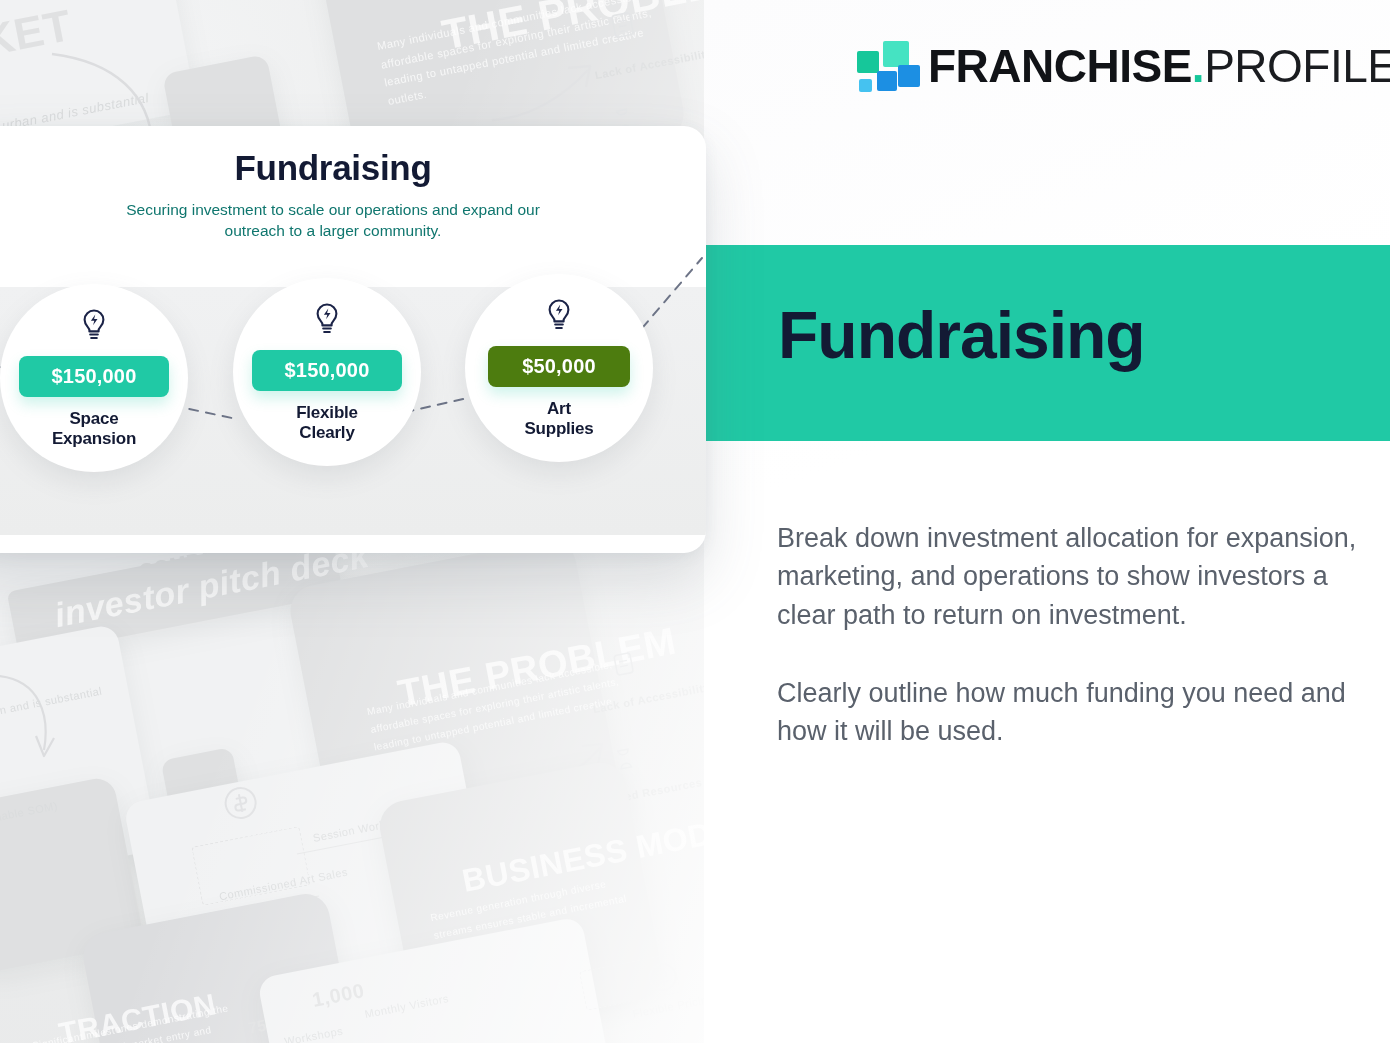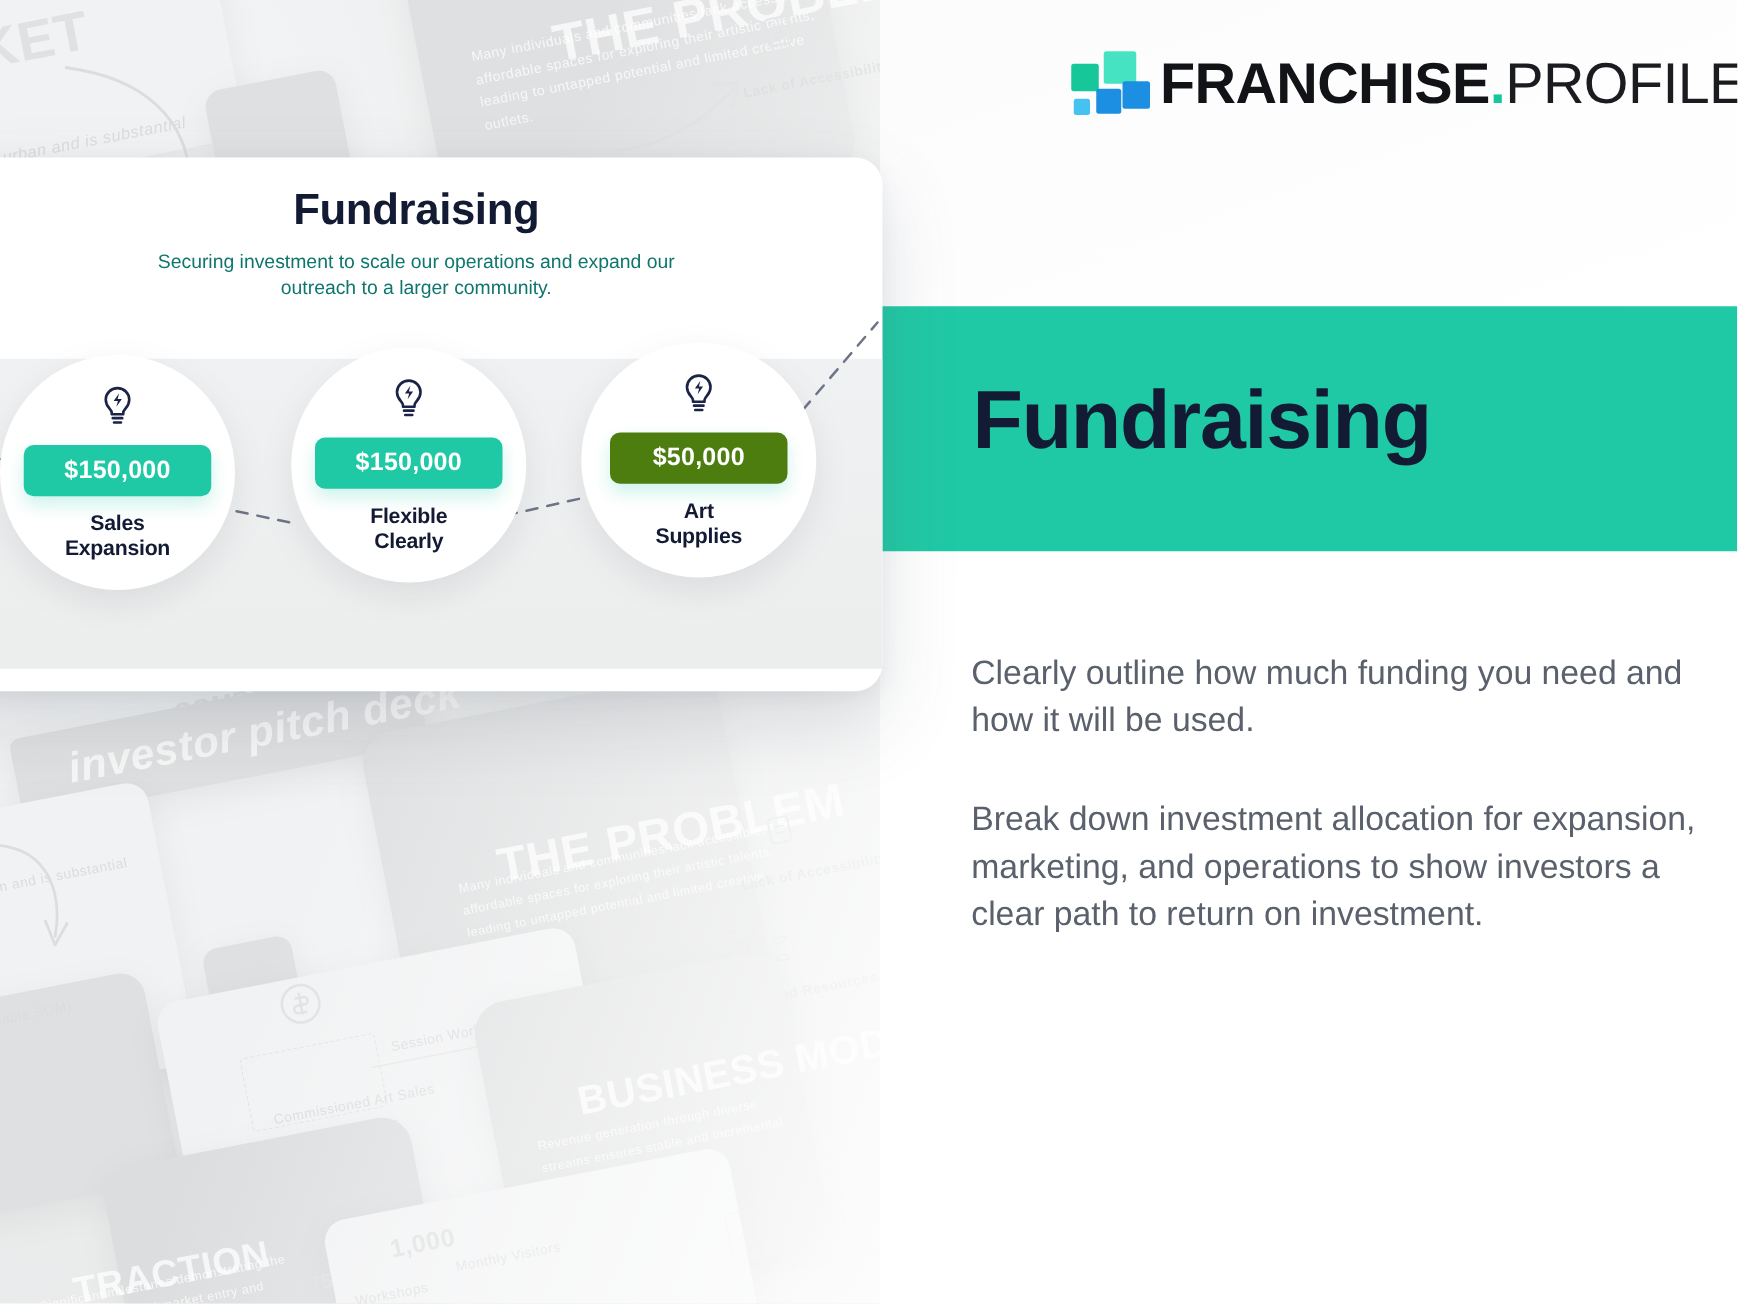--- a/index.html
+++ b/index.html
@@ -282,22 +282,22 @@
         <i class="bm4" style="background: rgb(28, 143, 227);"></i>
         <i class="bm5" style="background: rgb(28, 143, 227);"></i>
       </div>
       <div class="brand-word"><span class="b1">FRANCHISE</span><span class="dot" style="color: rgb(22, 199, 154);">.</span><span class="b2">PROFILES</span></div>
     </div>
 
     <div class="banner" style="background: rgb(32, 201, 165);"></div>
     <div class="banner-title" style="color: rgb(19, 26, 52);">Fundraising</div>
 
     <div class="body-copy" style="left:73px;">
+      <p>Break down investment allocation for expansion, marketing, and operations to show investors a clear path to return on investment.</p>
       <p>Clearly outline how much funding you need and how it will be used.</p>
-      <p>Break down investment allocation for expansion, marketing, and operations to show investors a clear path to return on investment.</p>
     </div>
   </div>
 
   <div class="card">
 
     <div class="card-head">
       <div class="card-title">Fundraising</div>
       <div class="card-sub">Securing investment to scale our operations and expand our outreach to a larger community.</div>
     </div>
 
@@ -311,21 +311,21 @@
     </svg>
 
     <div class="node n1">
       <svg class="node-icon" viewBox="0 0 30 34">
         <path d="M15 2.5c-5.2 0-9.4 4.1-9.4 9.2 0 3.4 1.7 5.7 3.2 7.4 1 1.2 1.6 2 1.6 3.1v1.2h9.2v-1.2c0-1.1.6-1.9 1.6-3.1 1.5-1.7 3.2-4 3.2-7.4 0-5.1-4.2-9.2-9.4-9.2z" fill="none" stroke="#1b2347" stroke-width="2.1" stroke-linejoin="round"></path>
         <path d="M11.2 26.5h7.6M12.2 30h5.6" fill="none" stroke="#1b2347" stroke-width="2.1" stroke-linecap="round"></path>
         <path d="M16.3 6.6l-4.4 6.1h3.4l-1.2 4.6 4.4-6.2h-3.4z" fill="#1b2347"></path>
       </svg>
       <div class="node-pill" style="background: rgb(32, 201, 165);">$150,000</div>
       <div class="node-label">
-        <span>Sales</span><br>
+        <span>Space</span><br>
         <span>Expansion</span>
       </div>
     </div>
 
     <div class="node n2">
       <svg class="node-icon" viewBox="0 0 30 34">
         <path d="M15 2.5c-5.2 0-9.4 4.1-9.4 9.2 0 3.4 1.7 5.7 3.2 7.4 1 1.2 1.6 2 1.6 3.1v1.2h9.2v-1.2c0-1.1.6-1.9 1.6-3.1 1.5-1.7 3.2-4 3.2-7.4 0-5.1-4.2-9.2-9.4-9.2z" fill="none" stroke="#1b2347" stroke-width="2.1" stroke-linejoin="round"></path>
         <path d="M11.2 26.5h7.6M12.2 30h5.6" fill="none" stroke="#1b2347" stroke-width="2.1" stroke-linecap="round"></path>
         <path d="M16.3 6.6l-4.4 6.1h3.4l-1.2 4.6 4.4-6.2h-3.4z" fill="#1b2347"></path>
       </svg>

